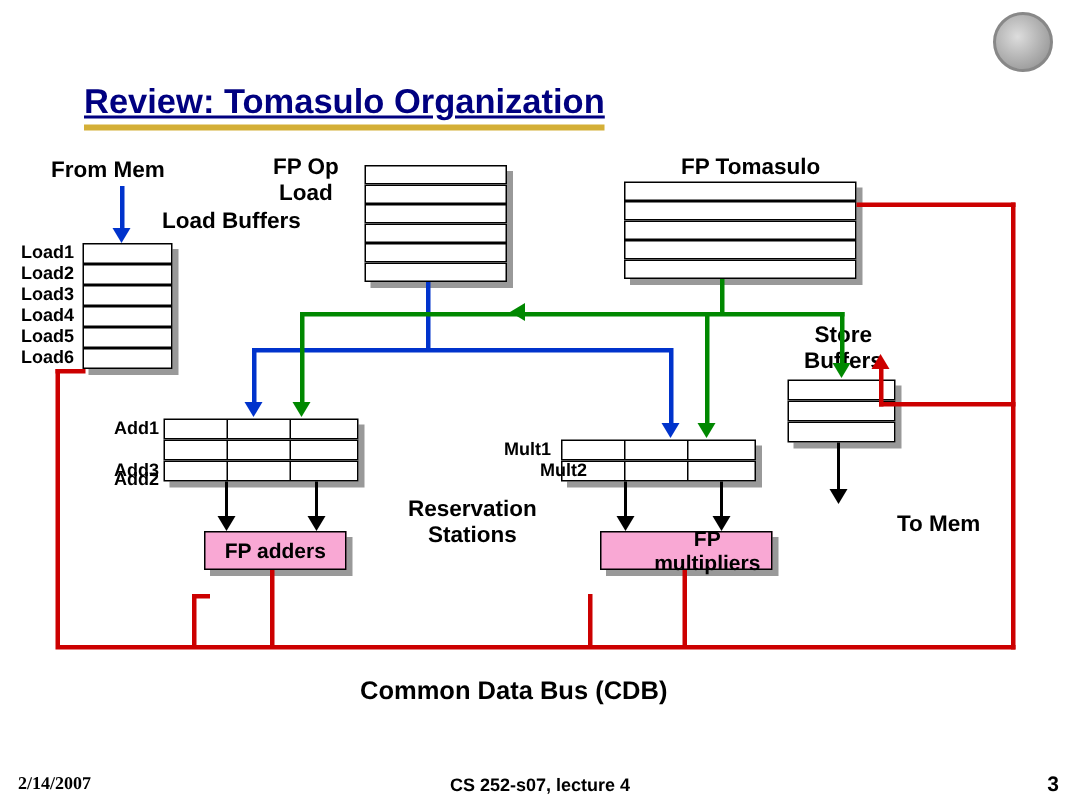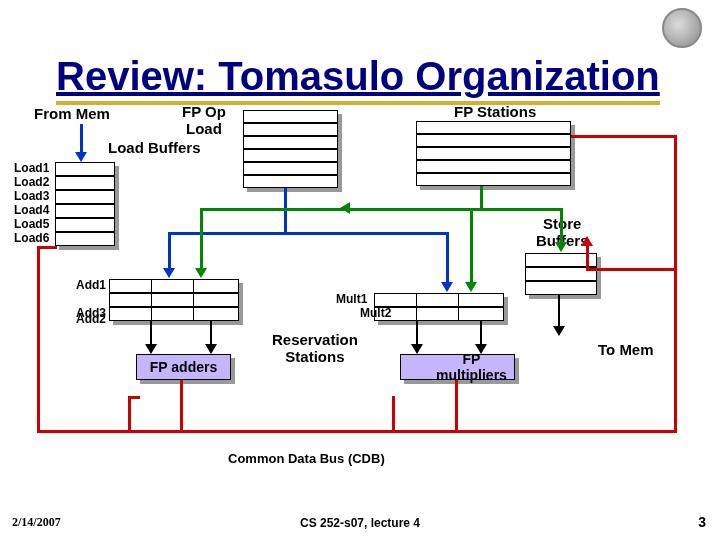--- a/index.html
+++ b/index.html
@@ -16,21 +16,21 @@
     top: 8px; right: 18px;
     width: 40px; height: 40px;
     border-radius: 50%;
     border: 2px solid #888;
     background: radial-gradient(circle at 40% 40%, #ddd, #aaa 60%, #888);
   }
   .title {
     position: absolute;
     top: 54px; left: 56px;
     font-family: Arial, Helvetica, sans-serif;
-    font-size: 40px;
+    font-size: 23px;
     font-weight: bold;
     color: #000080;
     text-decoration: underline;
     border-bottom: 4px solid #D4AF37;
     padding-bottom: 2px;
   }
   .lbl {
     position: absolute;
     font-size: 15px;
     font-weight: bold;
@@ -54,21 +54,21 @@
     border: 1px solid #000;
     background: #fff;
   }
   .shadow {
     position: absolute;
     background: #999;
   }
   .box {
     position: absolute;
     border: 1px solid #000;
-    background: #c4b5fd;
+    background: #f9a8d4;
     text-align: center;
     font-weight: bold;
     font-size: 14px;
     display: flex;
     align-items: center;
     justify-content: center;
   }
   
   .line { position: absolute; }
   .blue  { background: #0033cc; }
@@ -104,21 +104,21 @@
 
 <div class="lbl" style="top:106px; left:34px; text-align:left">From Mem</div>
 
 <div class="lbl" style="top:104px; left:182px;">
   <span>FP Op</span><br>
   <span>Load</span>
 </div>
 
 <div class="lbl" style="top:140px; left:108px; text-align:left">Load Buffers</div>
 
-<div class="lbl" style="top:104px; left:454px;">FP Stations</div>
+<div class="lbl" style="top:104px; left:454px;">FP Tomasulo</div>
 
 <div class="shadow" style="top:114px; left:247px; width:95px; height:78px;"></div>
 <div class="stack" style="top:110px; left:243px; width:95px;">
   <div class="row" style="height:13px"></div>
   <div class="row" style="height:13px"></div>
   <div class="row" style="height:13px"></div>
   <div class="row" style="height:13px"></div>
   <div class="row" style="height:13px"></div>
   <div class="row" style="height:13px"></div>
 </div>
@@ -203,21 +203,21 @@
 </div>
 
 <div class="shadow" style="top:358px; left:140px; width:95px; height:26px;"></div>
 <div class="box" style="top:354px; left:136px; width:95px; height:26px;">FP adders</div>
 
 <div class="shadow" style="top:358px; left:404px; width:115px; height:26px;"></div>
 <div class="box" style="top:354px; left:400px; width:115px; height:26px;padding-left:28px;">FP multipliers</div>
 
 <div class="lbl" style="top:342px; left:598px;">To Mem</div>
 
-<div class="lbl" style="top:452px; left:228px; font-size:13px;">Common Data Bus (CDB)</div>
+<div class="lbl" style="top:452px; left:240px; font-size:17px;">Common Data Bus (CDB)</div>
 
 <div class="line blue" style="top:124px; left:80px; width:3px; height:30px;"></div>
 <div class="ah ah-down-blue" style="top:152px; left:75px;"></div>
 
 <div class="line blue" style="top:188px; left:284px; width:3px; height:44px;"></div>
 <div class="line blue" style="top:232px; left:168px; width:280px; height:3px;"></div>
 <div class="line blue" style="top:232px; left:168px; width:3px; height:38px;"></div>
 <div class="ah ah-down-blue" style="top:268px; left:163px;"></div>
 <div class="line blue" style="top:232px; left:446px; width:3px; height:52px;"></div>
 <div class="ah ah-down-blue" style="top:282px; left:441px;"></div>

